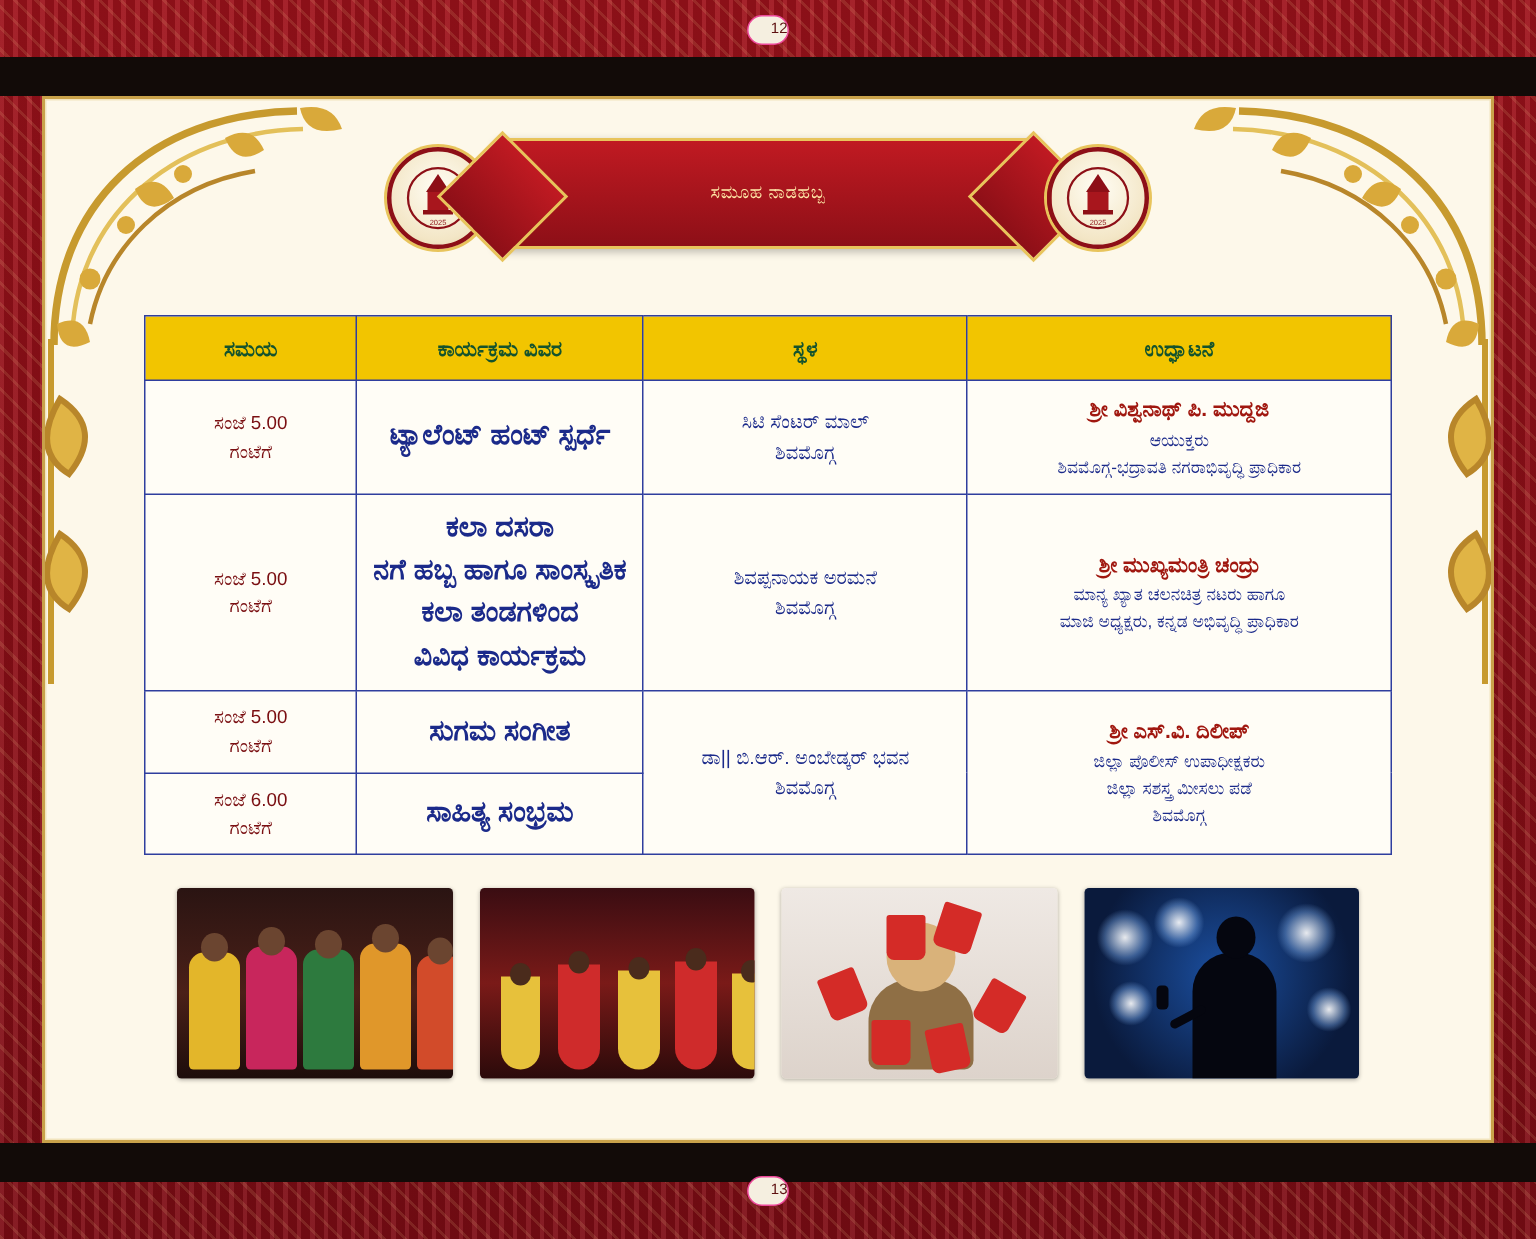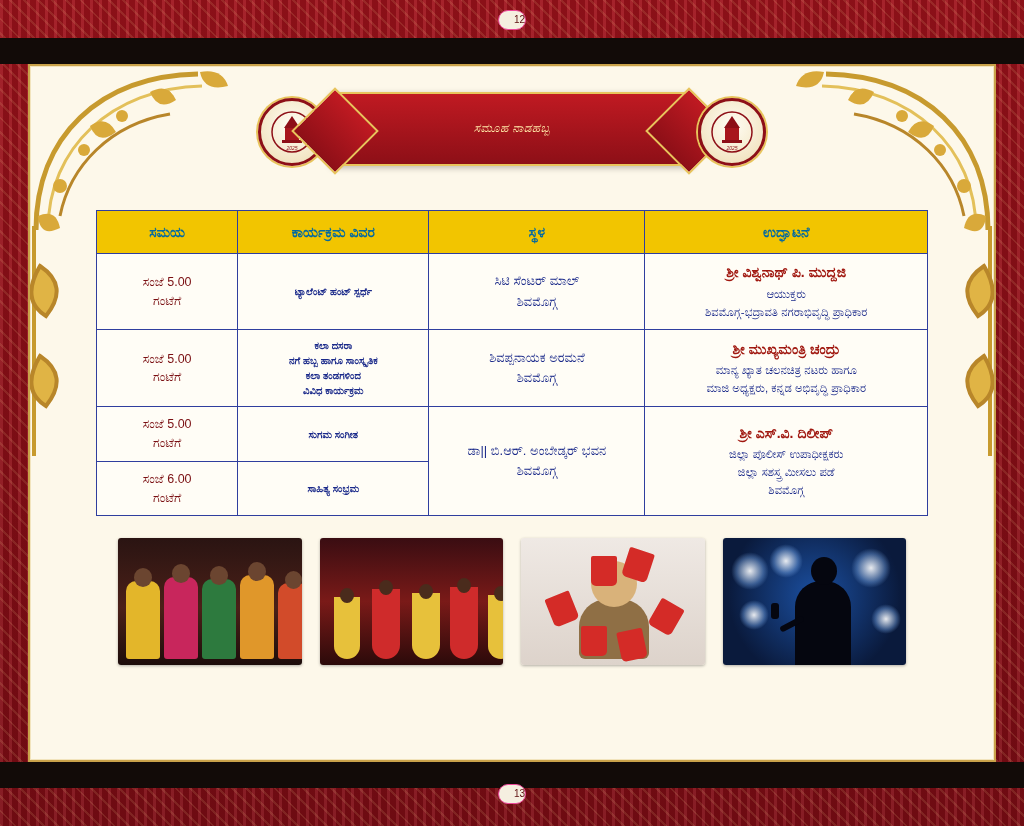--- a/index.html
+++ b/index.html
@@ -99,21 +99,20 @@
   }
   .side-curl.l { left: 0; top: 160px; }
   .side-curl.r { right: 0; top: 160px; transform: scaleX(-1); }
   .side-curl svg { display:block; width:100%; height:100%; }
 
   
   .header {
     position: relative;
     height: 108px;
     margin-top: 18px;
-    font-style: italic;
   }
   .banner-ribbon {
     position: absolute;
     left: 50%;
     transform: translateX(-50%);
     top: 8px;
     width: 360px;
     height: 70px;
     background: linear-gradient(180deg, #c01a22 0%, #8d0f17 100%);
     border: 2px solid #e8c45c;
@@ -189,39 +188,39 @@
   }
   table.schedule th,
   table.schedule td {
     border: 1px solid #2f3e9e;
     text-align: center;
     vertical-align: middle;
     padding: 8px 6px;
   }
   table.schedule th {
     background: #f2c500;
-    color: #0369a1;
+    color: #14532d;
     font-size: 14px;
     font-weight: bold;
     height: 30px;
     padding: 6px 4px;
   }
   col.c-time { width: 17%; }
   col.c-prog { width: 23%; }
   col.c-venue { width: 26%; }
   col.c-guest { width: 34%; }
 
   td.time {
     color: #7a0f12;
     font-size: 12.5px;
     line-height: 1.5;
   }
   td.prog {
     color: #1b2a8a;
-    font-size: 10px;
+    font-size: 19px;
     font-weight: bold;
     line-height: 1.5;
   }
   td.venue {
     color: #1b2a8a;
     font-size: 13px;
     line-height: 1.6;
   }
   td.guest {
     line-height: 1.55;

